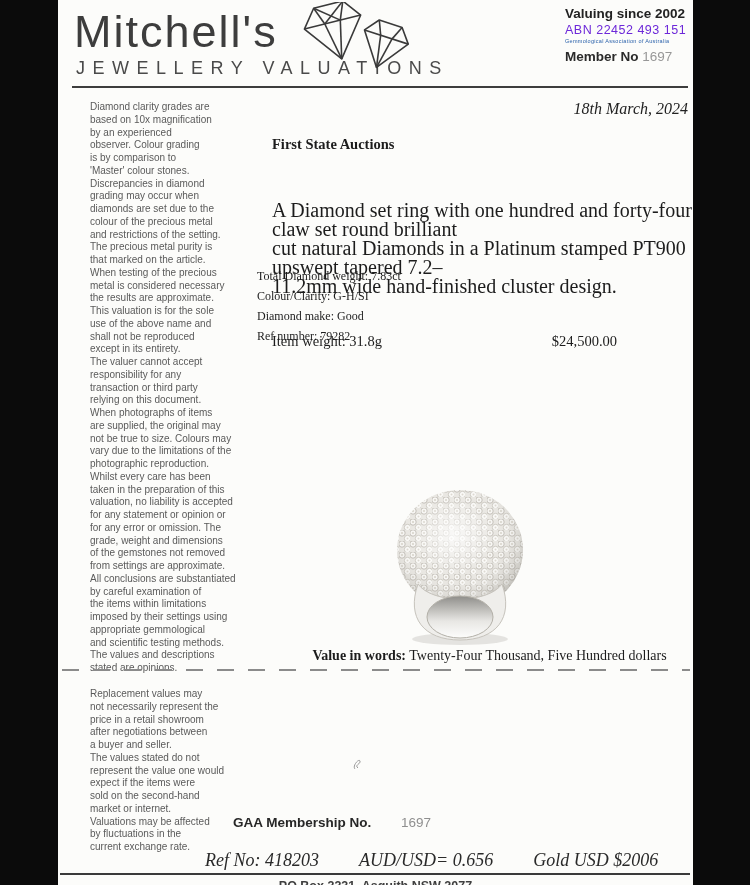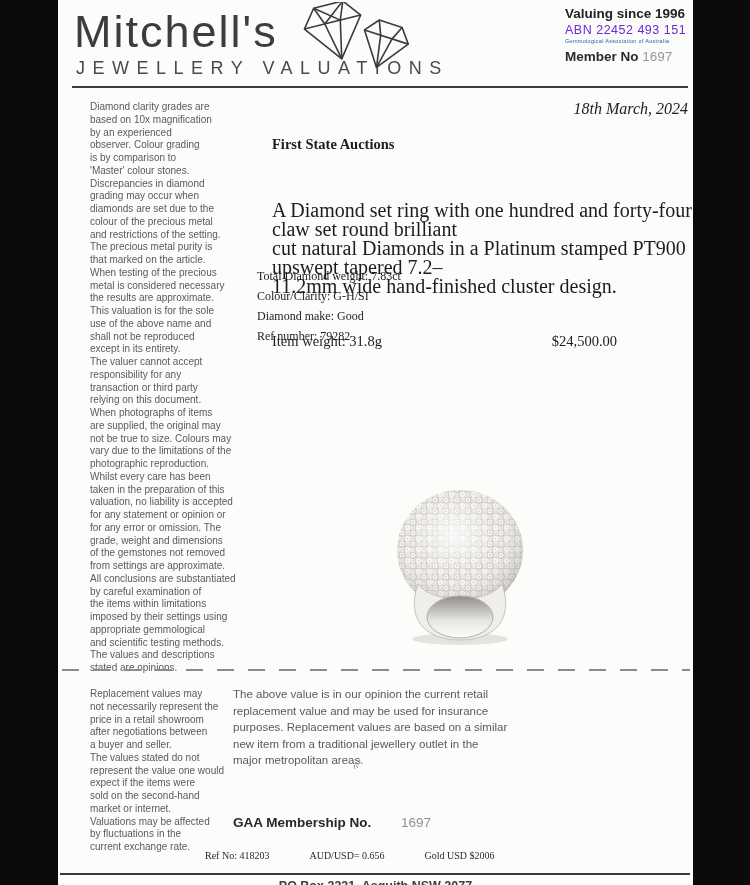--- a/index.html
+++ b/index.html
@@ -50,21 +50,21 @@
                  color:#5a5a5a; white-space:pre-line; }
   .squiggle-icon { left:292px; top:756px; }
   .signed-row { left:175px; top:772px; width:392px; display:flex; align-items:flex-end; }
   .signed-label { font-size:12.5px; color:#2e2e2e; padding-bottom:1px; }
   .sign-line { flex:1; border-bottom:1.5px dotted #9a9a9a; text-align:center;
                font-family:"Liberation Serif", serif; font-style:italic; font-size:13.5px;
                color:#1e1e1e; padding-bottom:2px; }
   .member-row { left:175px; top:815px; font-size:13.5px; font-weight:600; color:#272727; }
   .member-row .no { color:#8f8f8f; font-weight:400; margin-left:26px; }
   .footer-refs { left:147px; top:850px; display:flex; gap:40px;
-                 font-family:"Liberation Serif", serif; font-size:10px; color:#2a2a2a; }
+                 font-family:"Liberation Serif", serif; font-style:italic; font-size:18px; color:#2a2a2a; }
   .bottom-rule { left:2px; top:873px; width:630px; height:2px; background:#3a3a3a; }
   .address { left:0; top:879px; width:635px; text-align:center; font-size:12.5px; font-weight:bold; color:#3f3f3f; }
 </style>
 </head>
 <body>
 
 <div class="page">
 
   <div class="abs brand-sub">JEWELLERY VALUATIONS</div>
   <div class="abs brand">Mitchell's</div>
@@ -88,21 +88,21 @@
           <line x1="18" y1="2" x2="24" y2="16"></line>
           <line x1="42" y1="2" x2="36" y2="16"></line>
           <line x1="24" y1="16" x2="30" y2="48"></line>
           <line x1="36" y1="16" x2="30" y2="48"></line>
         </g>
       </g>
     </svg>
   </span>
 
   <div class="abs hdr-right">
-    <div class="since">Valuing since 1996</div>
+    <div class="since">Valuing since 2002</div>
     <div class="abn">ABN 22452 493 151</div>
     <div class="gaa-sub">Gemmological Association of Australia</div>
     <div class="member">
       <span>Member No</span>
       <span class="no">1697</span>
     </div>
   </div>
   <div class="abs hdr-rule"></div>
 
   <div class="abs side side-top">Diamond clarity grades are
@@ -189,41 +189,39 @@
         </linearGradient>
       </defs>
       <ellipse cx="72" cy="153" rx="48" ry="6" fill="#e4e3e0"></ellipse>
       <ellipse cx="72" cy="64" rx="63" ry="60" fill="url(#pv)"></ellipse>
       <ellipse cx="72" cy="64" rx="63" ry="60" fill="url(#sh)"></ellipse>
       <path d="M30,98 C18,132 36,154 72,154 C108,154 126,132 114,98 C100,118 44,118 30,98 Z" fill="#efeeeb" stroke="#c6c3bc" stroke-width="1"></path>
       <ellipse cx="72" cy="131" rx="33" ry="21" fill="url(#hg)" stroke="#b3b0a8" stroke-width="1"></ellipse>
     </svg>
   </span>
 
+  <div class="abs value-words serif">
+    <b>Value in words:</b><span> Twenty-Four Thousand, Five Hundred dollars</span>
+  </div>
 
   <div class="abs dash-rule"></div>
 
   <div class="abs side side-bottom">Replacement values may
 not necessarily represent the
 price in a retail showroom
 after negotiations between
 a buyer and seller.
 The values stated do not
 represent the value one would
 expect if the items were
 sold on the second-hand
 market or internet.
 Valuations may be affected
 by fluctuations in the
 current exchange rate.</div>
-  <div class="abs retail-note">The above value is in our opinion the current retail
-replacement value and may be used for insurance
-purposes. Replacement values are based on a similar
-new item from a traditional jewellery outlet in the
-major metropolitan areas.</div>
 
   <span class="abs squiggle-icon">
     <svg width="16" height="16" viewBox="0 0 16 16">
       <path d="M5,13 C2,10 9,2 10,5 C11,8 4,9 8,12" fill="none" stroke="#9a9a9a" stroke-width="1"></path>
     </svg>
   </span>
 
 
   <div class="abs member-row">
     <span>GAA Membership No.</span>

